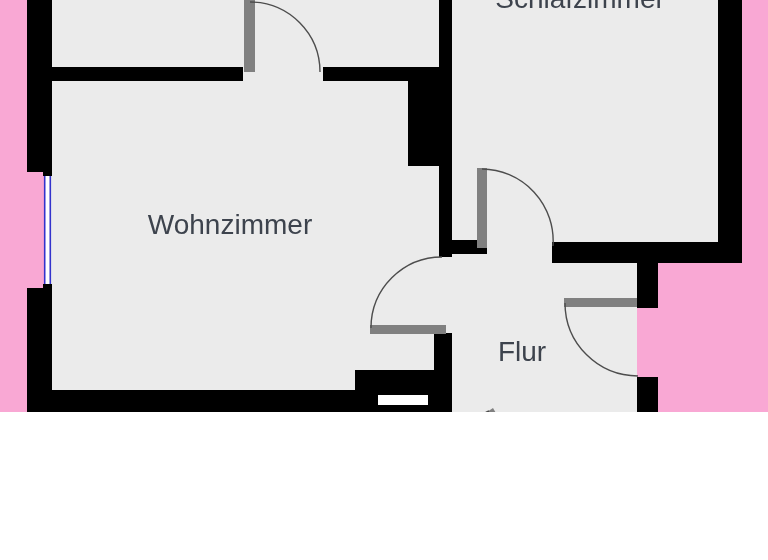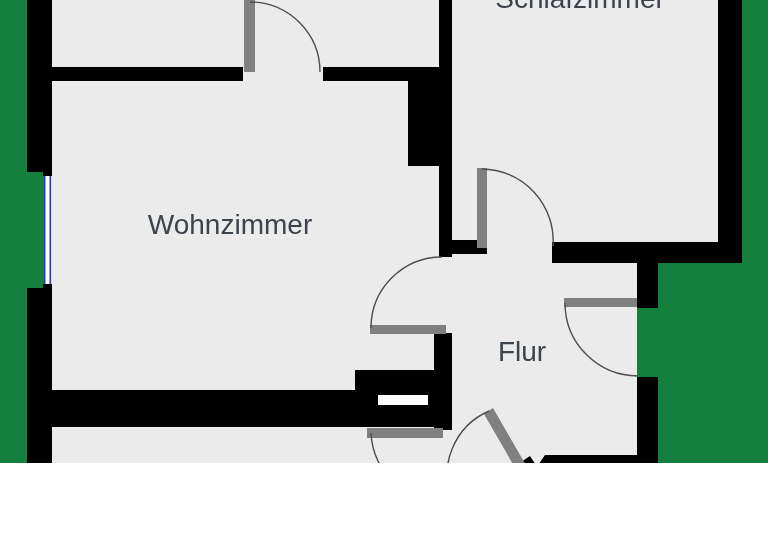--- a/index.html
+++ b/index.html
@@ -1,16 +1,16 @@
 <!DOCTYPE html>
 <html><head>
 <meta charset="utf-8">
 <style>
   html, body { margin: 0; padding: 0; background: #ffffff; }
-  .stage { position: relative; width: 768px; height: 463px; overflow: hidden; background: #15803d; }
+  .stage { position: relative; width: 768px; height: 412px; overflow: hidden; background: #f9a8d4; }
   svg { display: block; }
   .room-label {
     font-family: "Liberation Sans", "DejaVu Sans", sans-serif;
     font-size: 28px;
     font-weight: 400;
   }
 </style>
 </head>
 <body>
 

